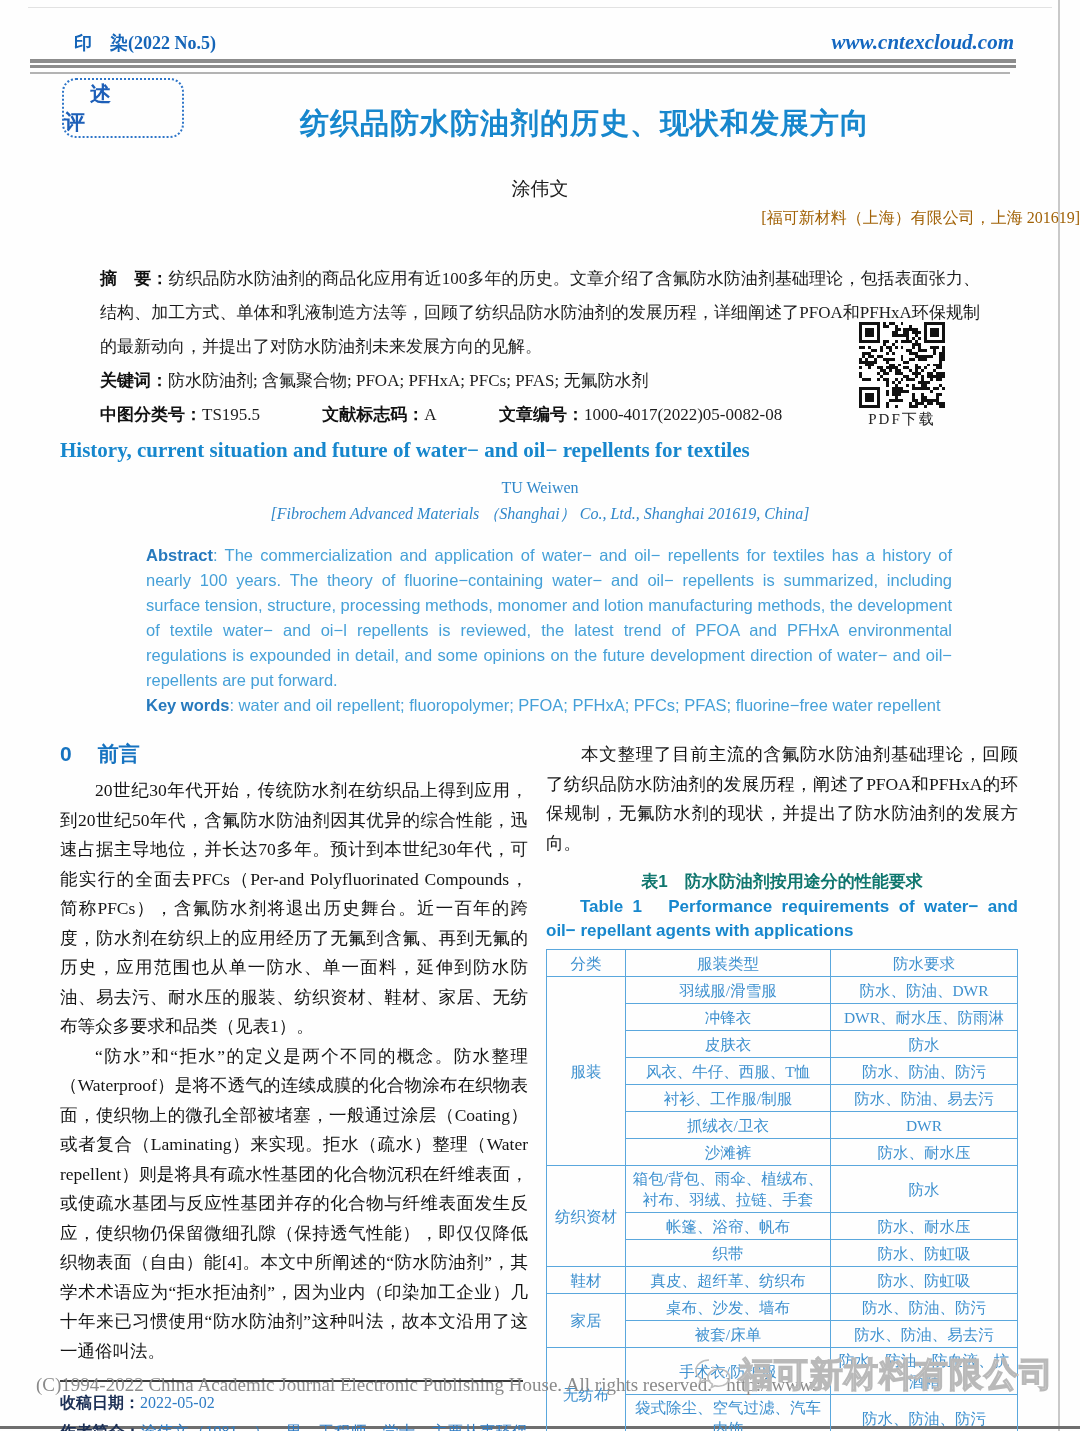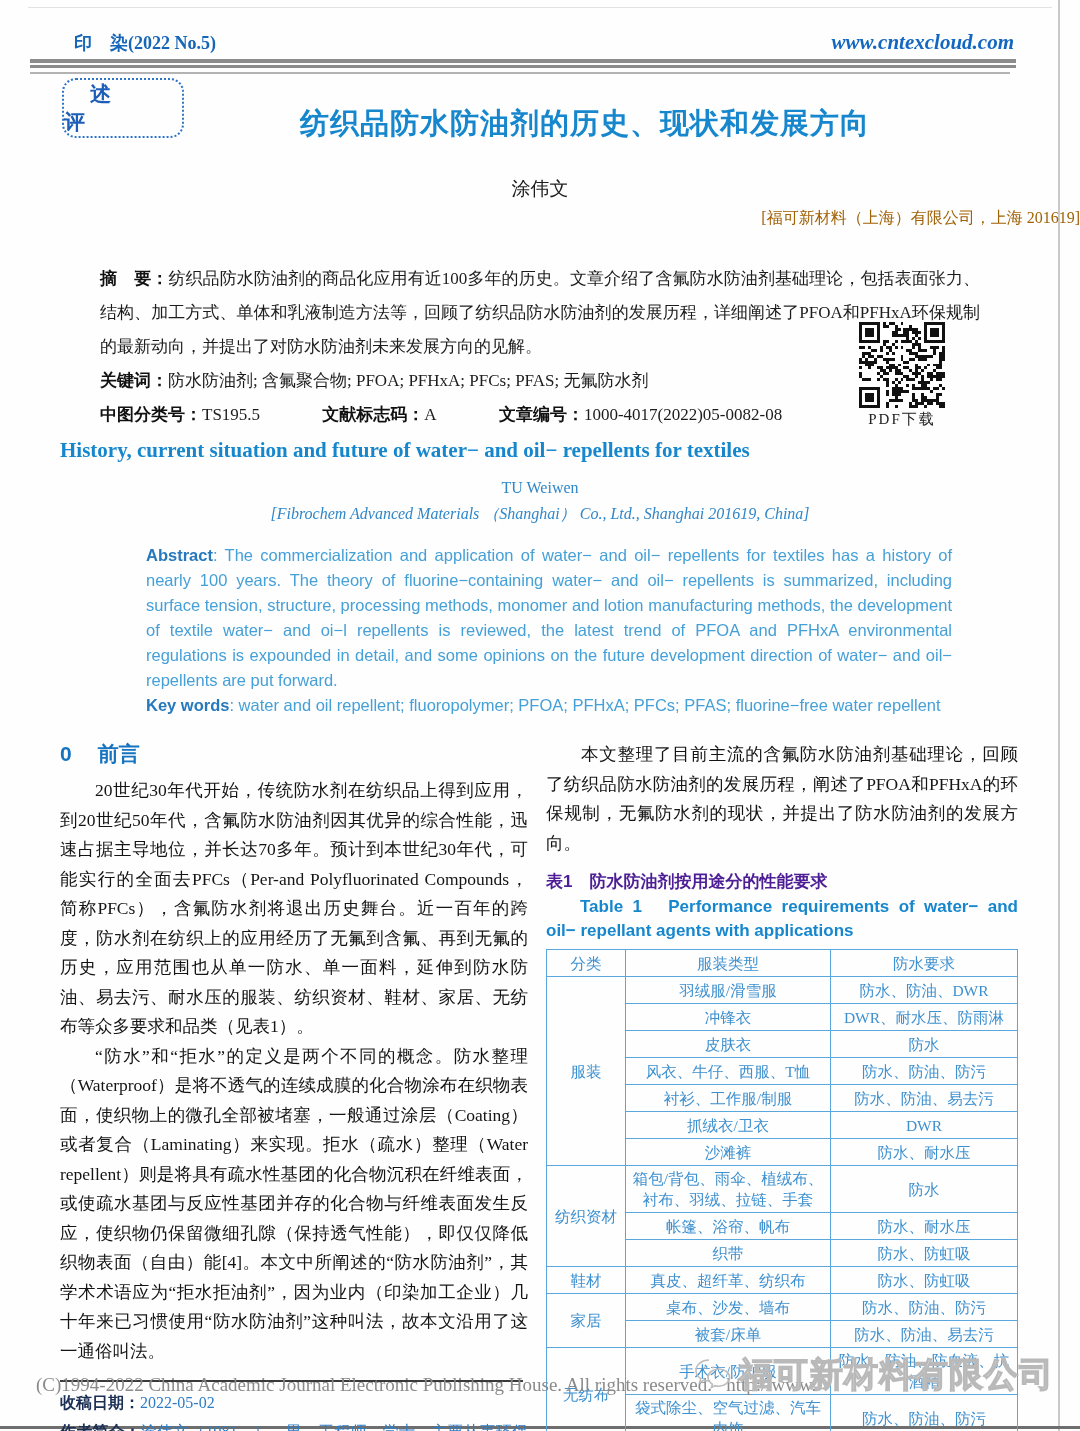--- a/index.html
+++ b/index.html
@@ -56,21 +56,21 @@
   .colR{flex:1;min-width:0;}
   .body-p{margin:0;font-size:17.5px;line-height:29.5px;text-align:justify;text-indent:2em;color:#141414;}
   h2.sec{margin:0 0 8px 0;color:#1673c0;font-family:"Liberation Sans","DejaVu Sans",sans-serif;
          font-weight:bold;font-size:21px;}
   h2.sec .no{margin-right:26px;}
   .recv-rule{border:none;border-top:2px solid #3a3a3a;margin:14px 0 6px 0;width:99%;}
   .recv,.bio{font-size:16px;line-height:29px;margin:0;text-align:justify;}
   .recv b,.bio b{color:#1b2f55;}
   .recv span,.bio span{color:#2e7cc5;}
 
-  .cap-cn{margin:12px 0 2px 0;text-align:left;color:#4c1d95;font-weight:bold;font-size:17px;
+  .cap-cn{margin:12px 0 2px 0;text-align:center;color:#0f766e;font-weight:bold;font-size:17px;
           font-family:"Liberation Sans","DejaVu Sans",sans-serif;}
   .cap-en{margin:0 0 6px 0;color:#1787cd;font-weight:bold;font-size:17px;line-height:24px;text-indent:2em;
           font-family:"Liberation Sans","DejaVu Sans",sans-serif;text-align:justify;}
   table.perf{width:100%;border-collapse:collapse;}
   table.perf td{border:1.5px solid #5aa7dd;padding:2px 3px;text-align:center;vertical-align:middle;
                 font-size:15.5px;line-height:21px;color:#3d90cf;height:22px;}
   table.perf td.cat{width:72px;}
   table.perf td.col-type{width:198px;}
 
   

